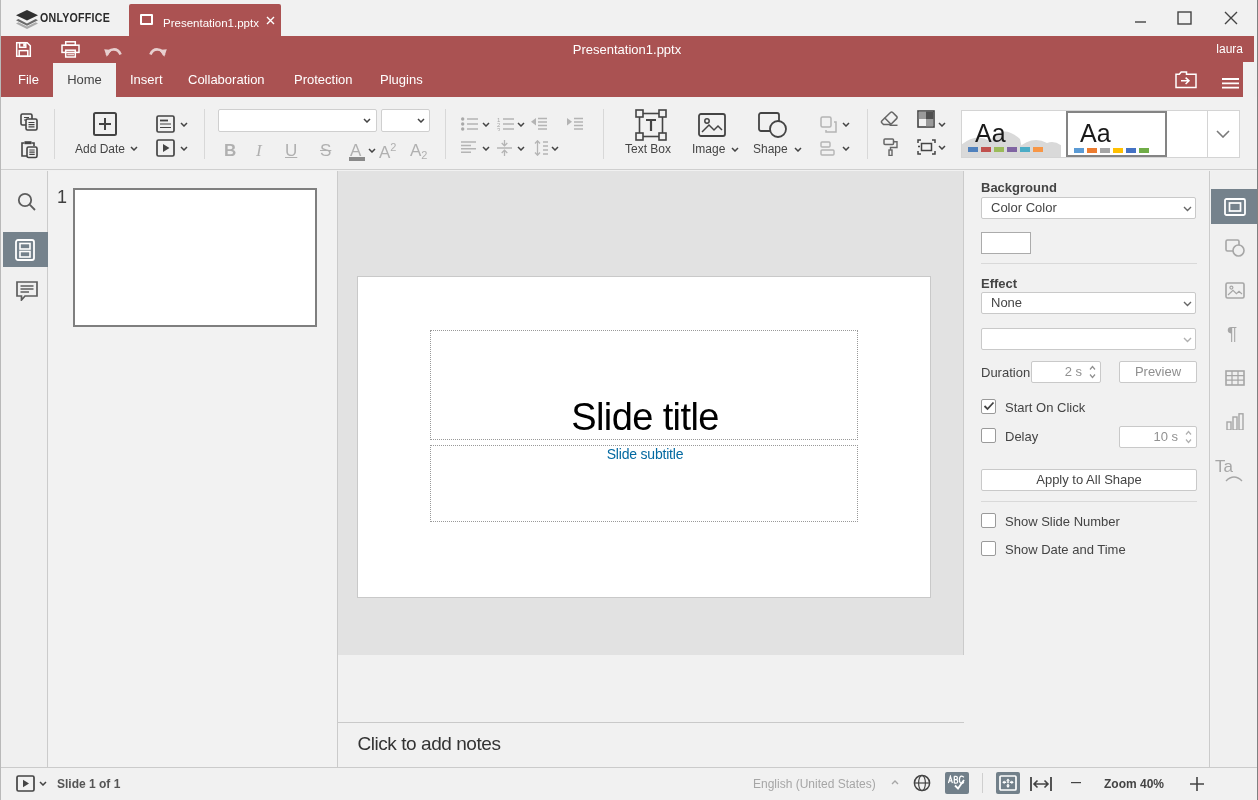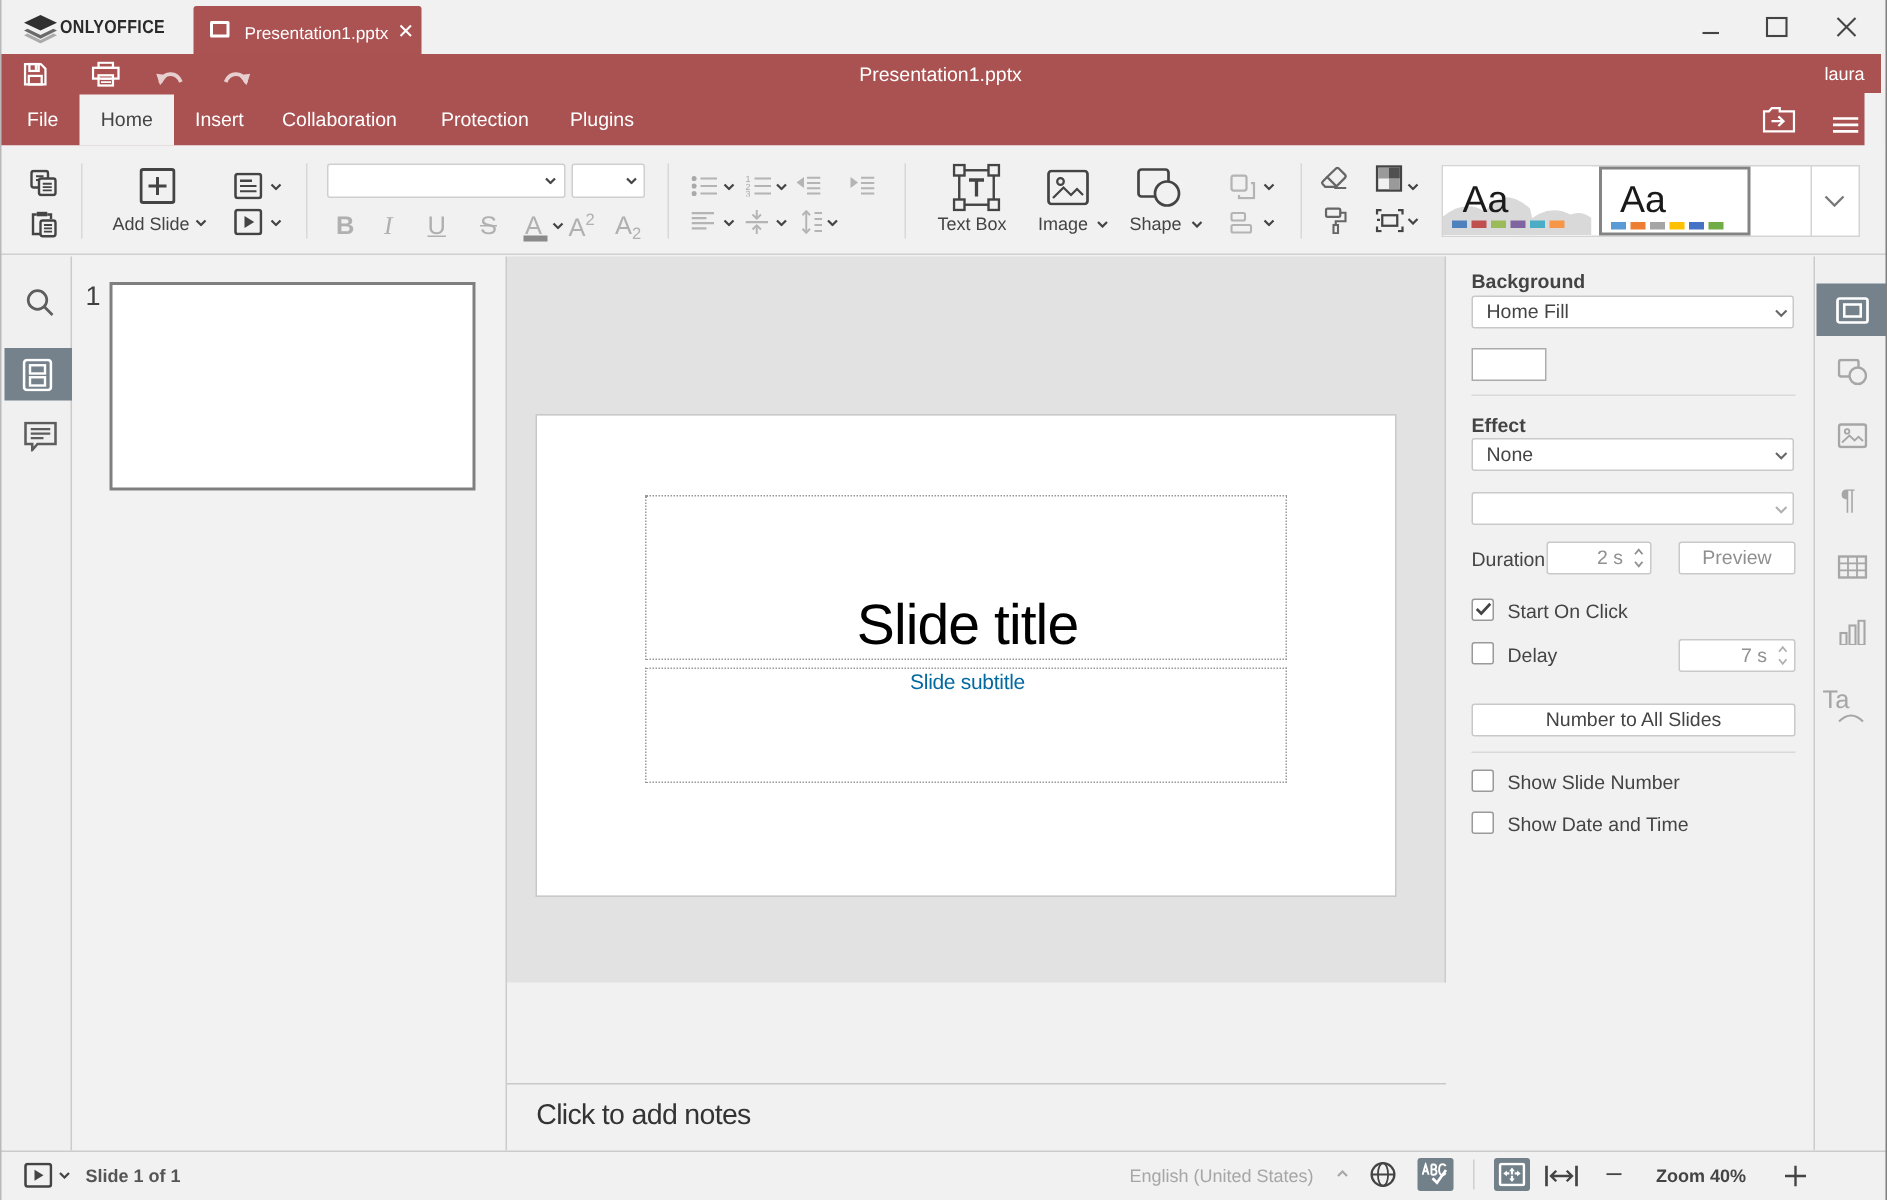--- a/index.html
+++ b/index.html
@@ -139,21 +139,21 @@
       <rect x="4.5" y="1.2" width="7" height="3" fill="#444"></rect>
       <rect x="7" y="7" width="10" height="10.5" rx="1.5" fill="#f1f1f1" stroke="#444" stroke-width="1.6"></rect>
       <path d="M9.3 10 H14.7 M9.3 12.2 H14.7 M9.3 14.4 H14.7" stroke="#444" stroke-width="1.2"></path>
     </svg>
     <div class="vsep" style="left:54px;"></div>
 
     <svg width="24" height="24" viewBox="0 0 24 24" style="position:absolute;left:93px;top:15px;">
       <rect x="1" y="1" width="22" height="22" rx="1.5" fill="none" stroke="#444" stroke-width="2"></rect>
       <path d="M12 6 V18 M6 12 H18" stroke="#444" stroke-width="2"></path>
     </svg>
-    <div class="tbtext" style="left:75px;top:45px;">Add Slide</div>
+    <div class="tbtext" style="left:75px;top:45px;">Add Date</div>
     <svg width="8" height="5" viewBox="0 0 8 5" style="position:absolute;left:130px;top:49px;">
       <path d="M1 1 L4 4 L7 1" class="chev"></path>
     </svg>
 
     <svg width="19" height="18" viewBox="0 0 19 18" style="position:absolute;left:156px;top:18px;">
       <rect x="1" y="1" width="17" height="16" rx="1.5" fill="none" stroke="#444" stroke-width="1.7"></rect>
       <path d="M4 5.5 H12" stroke="#444" stroke-width="1.8"></path>
       <path d="M4 9 H15 M4 12.5 H15" stroke="#444" stroke-width="1.2"></path>
     </svg>
     <svg width="8" height="5" viewBox="0 0 8 5" style="position:absolute;left:180px;top:25px;">
@@ -385,21 +385,21 @@
       </div>
       <div id="subtitlebox">
         <div id="subtitletext">Slide subtitle</div>
       </div>
     </div>
     <div id="notesline"></div>
     <div id="notestext">Click to add notes</div>
   </div>
   <div id="rightpanel">
     <div class="plabel" style="top:9px;">Background</div>
-    <div class="pselect" style="top:26px;">Home Fill</div>
+    <div class="pselect" style="top:26px;">Color Color</div>
     <svg width="9" height="6" viewBox="0 0 9 6" style="position:absolute;left:218px;top:35px;">
       <path d="M1 1 L4.5 4.5 L8 1" fill="none" stroke="#666" stroke-width="1.4"></path>
     </svg>
     <div style="position:absolute;left:16px;top:61px;width:50px;height:22px;background:#fff;border:1px solid #ababab;"></div>
     <div class="pdivider" style="top:92px;"></div>
     <div class="plabel" style="top:105px;">Effect</div>
     <div class="pselect" style="top:121px;">None</div>
     <svg width="9" height="6" viewBox="0 0 9 6" style="position:absolute;left:218px;top:130px;">
       <path d="M1 1 L4.5 4.5 L8 1" fill="none" stroke="#666" stroke-width="1.4"></path>
     </svg>
@@ -415,26 +415,26 @@
     </svg>
     <div class="pbtn" style="left:154px;top:190px;width:78px;height:22px;line-height:20px;color:#8f8f8f;">Preview</div>
     <div class="pcheck" style="top:228px;">
       <svg width="12" height="10" viewBox="0 0 12 10" style="position:absolute;left:0.5px;top:1px;">
         <path d="M1.5 5 L4.5 8 L10.5 1.5" fill="none" stroke="#444" stroke-width="1.8"></path>
       </svg>
     </div>
     <div class="pchecklabel" style="top:229px;">Start On Click</div>
     <div class="pcheck" style="top:257px;"></div>
     <div class="pchecklabel" style="top:258px;">Delay</div>
-    <div class="spin" style="left:154px;top:255px;width:78px;height:22px;line-height:20px;"><span style="margin-right:18px;">7 s</span></div>
+    <div class="spin" style="left:154px;top:255px;width:78px;height:22px;line-height:20px;"><span style="margin-right:18px;">10 s</span></div>
     <svg width="7" height="14" viewBox="0 0 7 14" style="position:absolute;left:220px;top:259px;">
       <path d="M1 4.5 L3.5 1.5 L6 4.5" fill="none" stroke="#b0b0b0" stroke-width="1.2"></path>
       <path d="M1 9.5 L3.5 12.5 L6 9.5" fill="none" stroke="#b0b0b0" stroke-width="1.2"></path>
     </svg>
-    <div class="pbtn" style="left:16px;top:298px;width:216px;height:22px;line-height:20px;">Number to All Slides</div>
+    <div class="pbtn" style="left:16px;top:298px;width:216px;height:22px;line-height:20px;">Apply to All Shape</div>
     <div class="pdivider" style="top:330px;"></div>
     <div class="pcheck" style="top:342px;"></div>
     <div class="pchecklabel" style="top:343px;">Show Slide Number</div>
     <div class="pcheck" style="top:370px;"></div>
     <div class="pchecklabel" style="top:371px;">Show Date and Time</div>
   </div>
   <div id="rightstrip">
 
     <svg width="20" height="18" viewBox="0 0 20 18" style="position:absolute;left:14px;top:68px;">
       <rect x="1" y="1" width="13" height="11" rx="1.5" fill="none" stroke="#a6a6a6" stroke-width="1.6"></rect>

